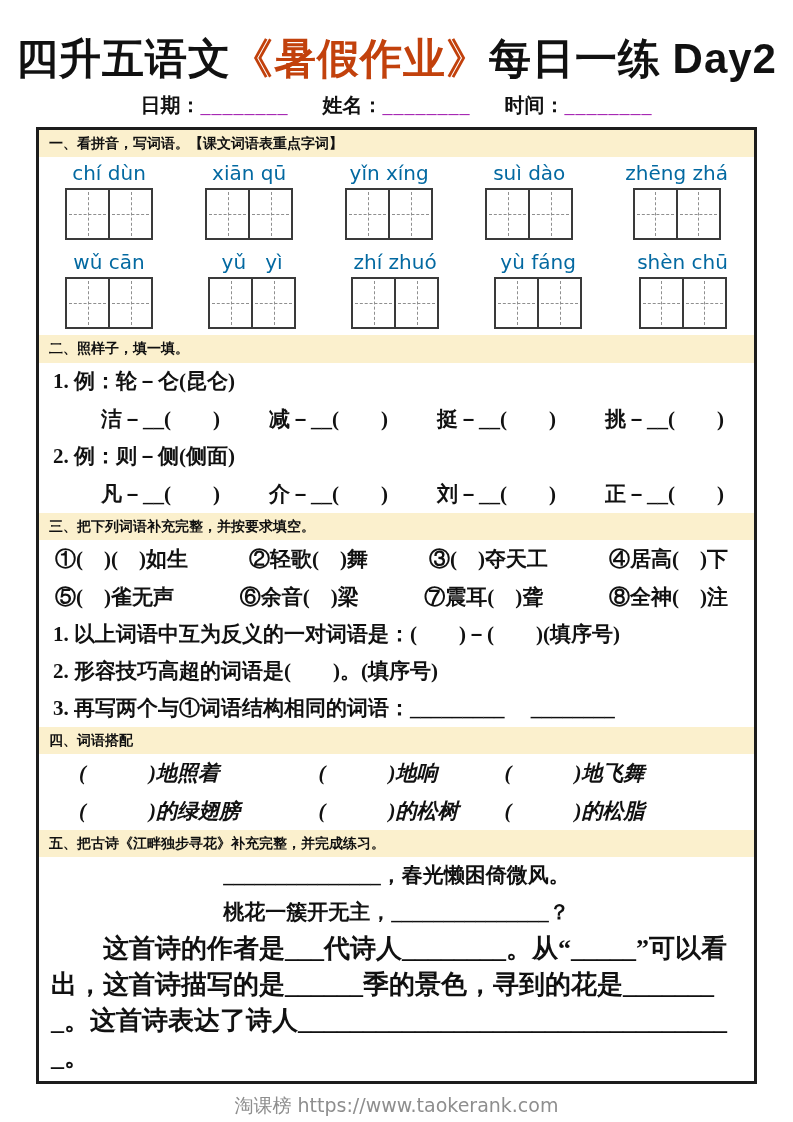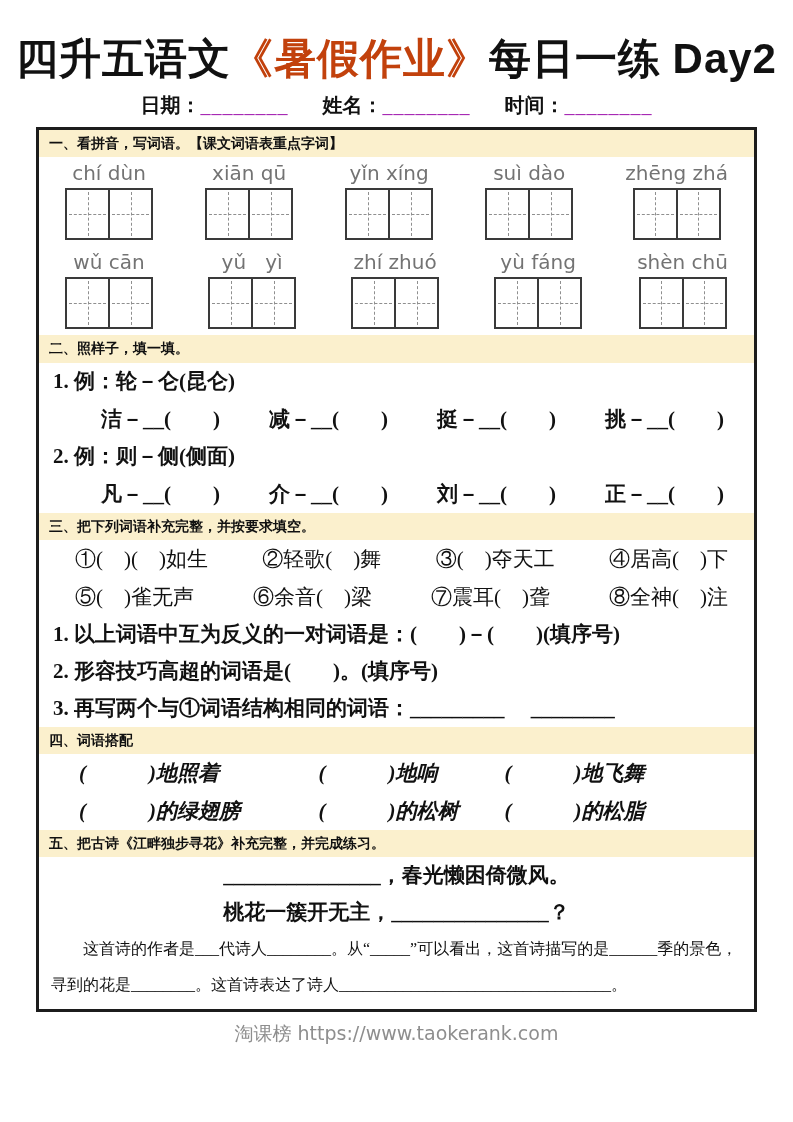--- a/index.html
+++ b/index.html
@@ -59,21 +59,21 @@
   
   .pinyin-row {
     display: flex;
     justify-content: space-between;
     padding: 4px 26px 6px 26px;
   }
   .pinyin-group { display: flex; flex-direction: column; align-items: center; }
   .pinyin {
     font-family: "DejaVu Sans", sans-serif;
     font-size: 20px;
-    color: #737373;
+    color: #0369a1;
     white-space: pre;
     margin-bottom: 3px;
   }
   .grid-box {
     display: flex;
     width: 88px;
     height: 52px;
     border: 2px solid #3a3a3a;
   }
   .grid-cell { flex: 1; position: relative; }
@@ -98,44 +98,44 @@
     display: flex;
     justify-content: space-between;
     padding: 0 30px 0 62px;
     font-size: 21px;
     font-weight: 700;
     line-height: 38px;
   }
   .idiom-row {
     display: flex;
     justify-content: space-between;
-    padding: 0 26px 0 36px;
-    font-size: 21px;
-    font-weight: 400;
+    padding: 0 26px 0 16px;
+    font-size: 21px;
+    font-weight: 700;
     line-height: 38px;
     align-items: center;
   }
   .match-row {
     display: grid;
     grid-template-columns: 36% 28% 36%;
     padding: 0 10px 0 40px;
     font-size: 21px;
     font-weight: 700;
     line-height: 38px;
     font-style: italic;
   }
   .poem-line {
     text-align: center;
     font-size: 21px;
     font-weight: 700;
     line-height: 37px;
   }
   .paragraph {
-    font-size: 16px;
-    font-weight: 400;
+    font-size: 26px;
+    font-weight: 700;
     line-height: 36px;
     padding: 0 12px 6px 12px;
     text-indent: 2em;
     word-break: break-all;
   }
 
   
   .footer {
     text-align: center;
     margin-top: 9px;

